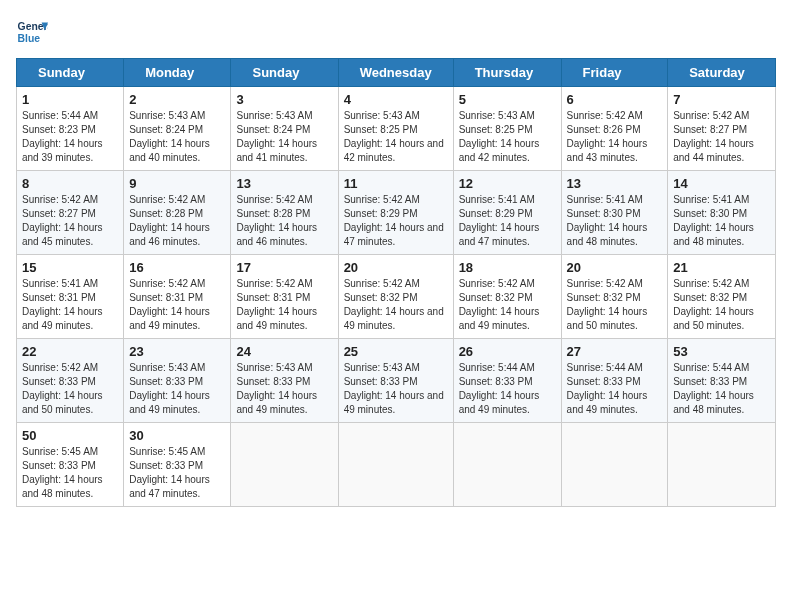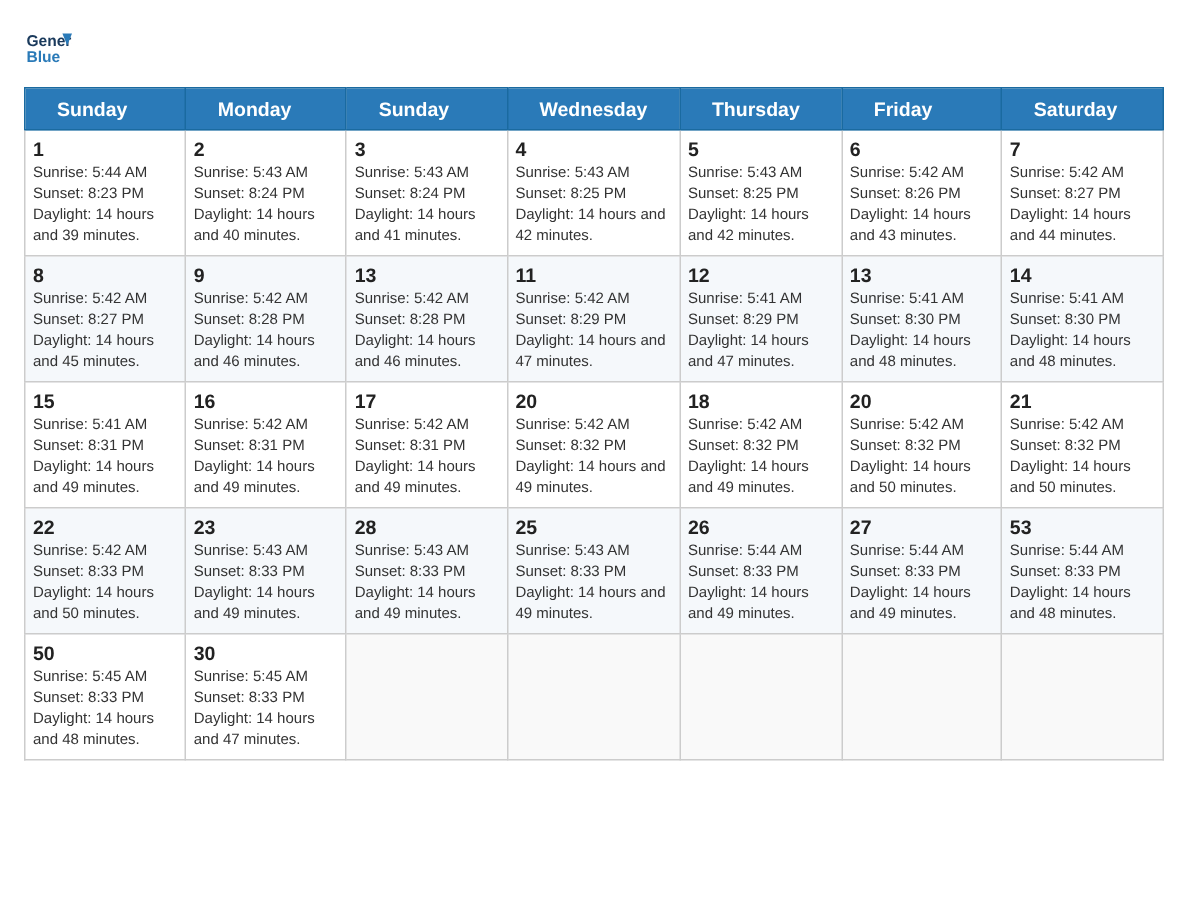--- a/index.html
+++ b/index.html
@@ -206,21 +206,21 @@
       <tr>
         <td>
           <span class="day-number">22</span>
           <div class="day-info">Sunrise: 5:42 AM<br>Sunset: 8:33 PM<br>Daylight: 14 hours and 50 minutes.</div>
         </td>
         <td>
           <span class="day-number">23</span>
           <div class="day-info">Sunrise: 5:43 AM<br>Sunset: 8:33 PM<br>Daylight: 14 hours and 49 minutes.</div>
         </td>
         <td>
-          <span class="day-number">28</span>
+          <span class="day-number">24</span>
           <div class="day-info">Sunrise: 5:43 AM<br>Sunset: 8:33 PM<br>Daylight: 14 hours and 49 minutes.</div>
         </td>
         <td>
           <span class="day-number">25</span>
           <div class="day-info">Sunrise: 5:43 AM<br>Sunset: 8:33 PM<br>Daylight: 14 hours and 49 minutes.</div>
         </td>
         <td>
           <span class="day-number">26</span>
           <div class="day-info">Sunrise: 5:44 AM<br>Sunset: 8:33 PM<br>Daylight: 14 hours and 49 minutes.</div>
         </td>

